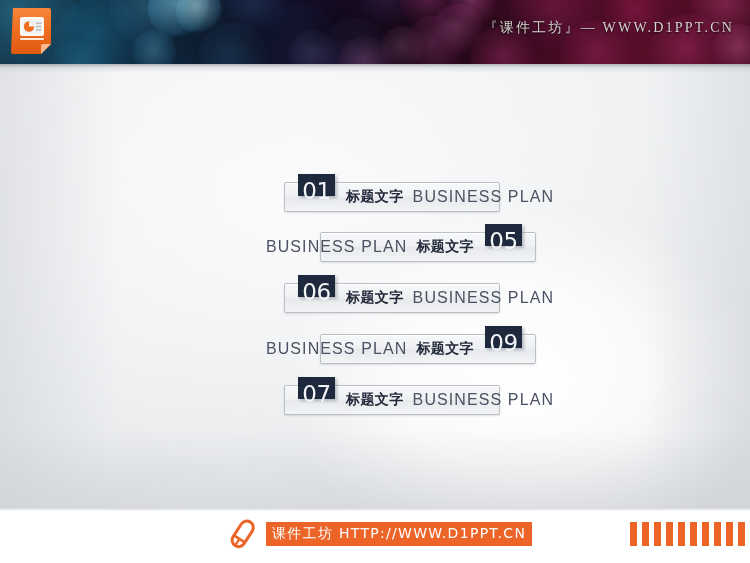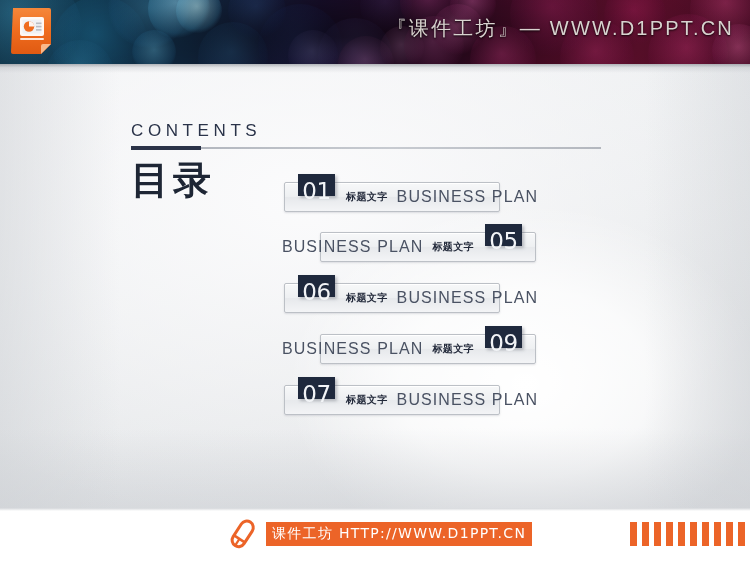--- a/index.html
+++ b/index.html
@@ -52,22 +52,22 @@
     width: 50px; height: 52px;
     z-index: 9;
   }
 
   .banner-text {
     position: absolute;
     right: 16px;
     top: 28px;
     transform: translateY(-50%);
     color: #d8d3cf;
-    font-family: Liberation Sans, sans-serif;
-    font-size: 20px;
+    font-family: Liberation Serif, serif;
+    font-size: 14px;
     letter-spacing: 2.2px;
     white-space: nowrap;
     text-shadow: 0 1px 2px rgba(0,0,0,0.85);
     z-index: 8;
   }
 
   
   .banner-shadow {
     position: absolute;
     left: 0; top: 64px;
@@ -186,21 +186,21 @@
     top: 0;
     height: 30px;
     display: flex;
     align-items: center;
     gap: 9px;
     z-index: 2;
     white-space: nowrap;
   }
   .cn-title {
     font-family: "DejaVu Sans", "Liberation Sans", sans-serif;
-    font-size: 10px;
+    font-size: 14px;
     font-weight: 700;
     color: #22293a;
     letter-spacing: 0.4px;
   }
   .en-title {
     font-size: 16px;
     font-weight: 400;
     color: #4a5263;
     letter-spacing: 1.1px;
   }
@@ -319,28 +319,20 @@
       </svg>
     </div>
 
     <div class="banner-text">『课件工坊』— WWW.D1PPT.CN</div>
   </div>
   <div class="banner-shadow"></div>
 
   <div class="stage">
     <div class="stage-vignette"></div>
 
-    <div class="heading">
-      <div class="contents-word">CONTENTS</div>
-      <div class="rule">
-        <div class="rule-thin"></div>
-        <div class="rule-thick"></div>
-      </div>
-      <div class="mulu">目录</div>
-    </div>
 
     <div class="items">
 
       <div class="item left" style="left:284px; top:0px; width:216px;">
         <div class="bar"></div>
         <div class="badge">01</div>
         <div class="labels">
           <span class="cn-title">标题文字</span>
           <span class="en-title">BUSINESS PLAN</span>
         </div>

